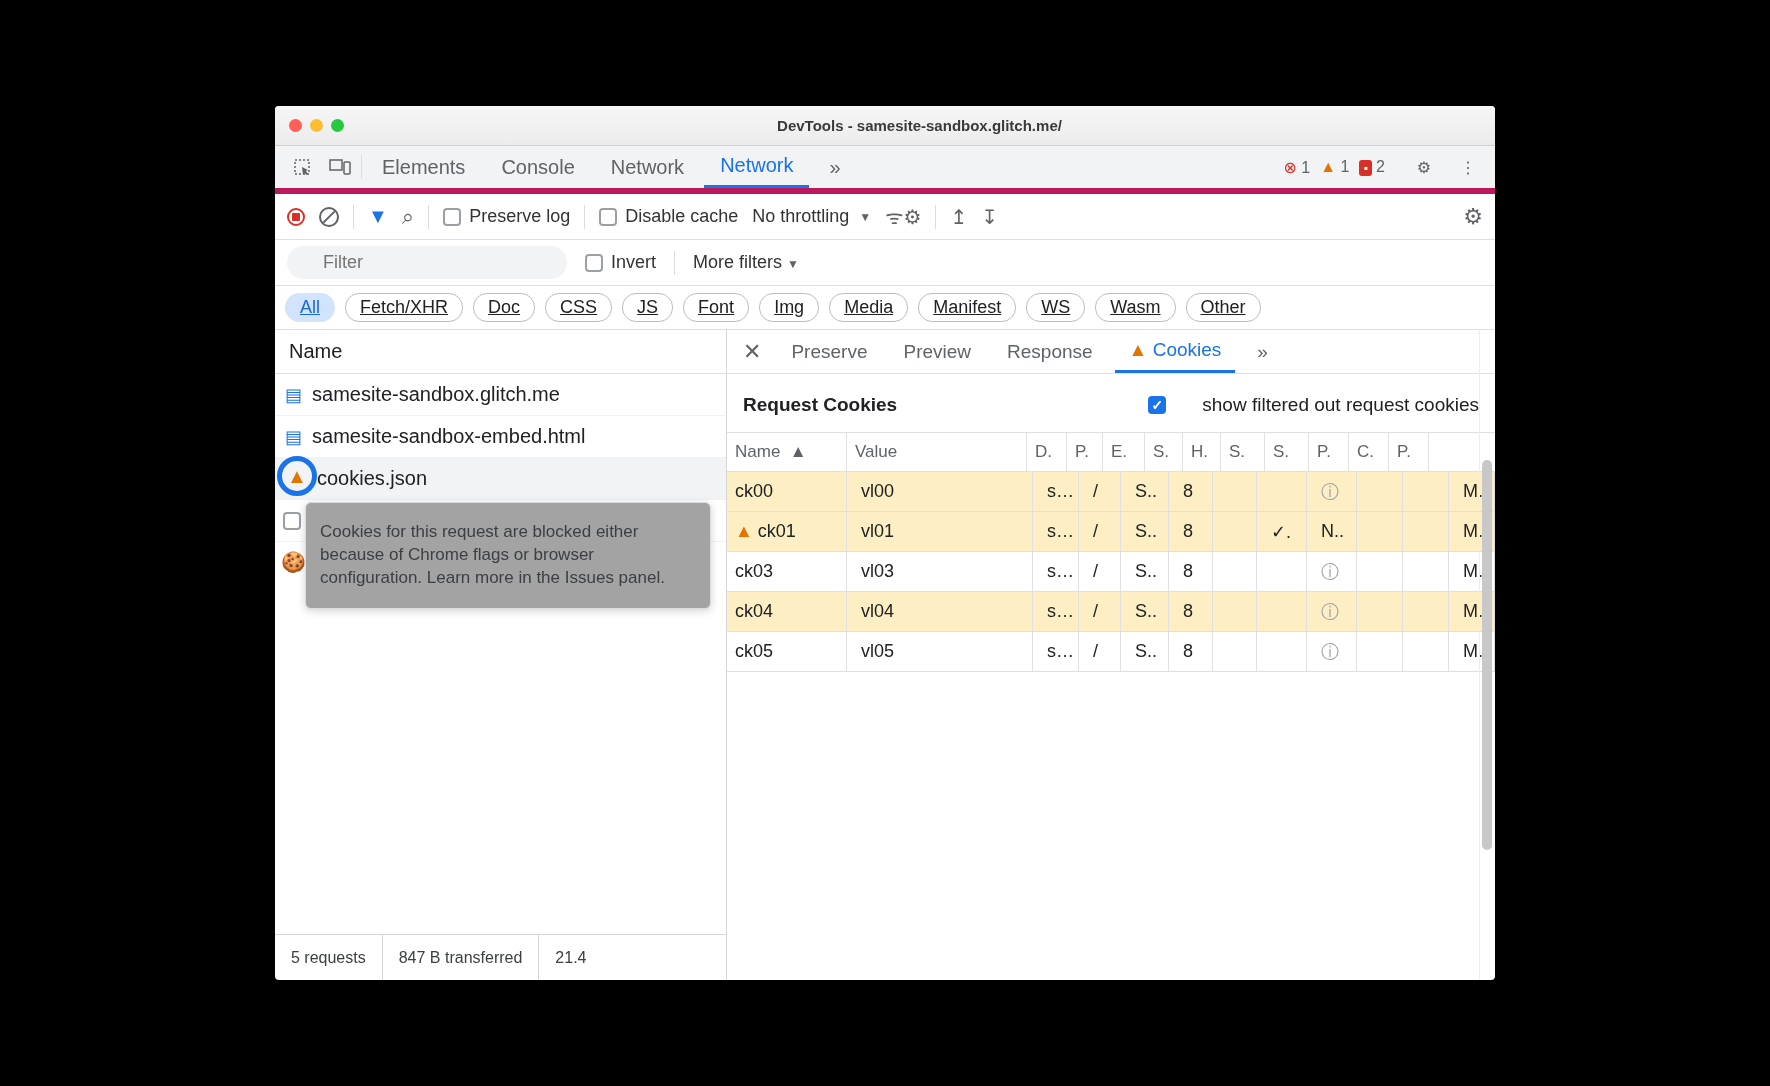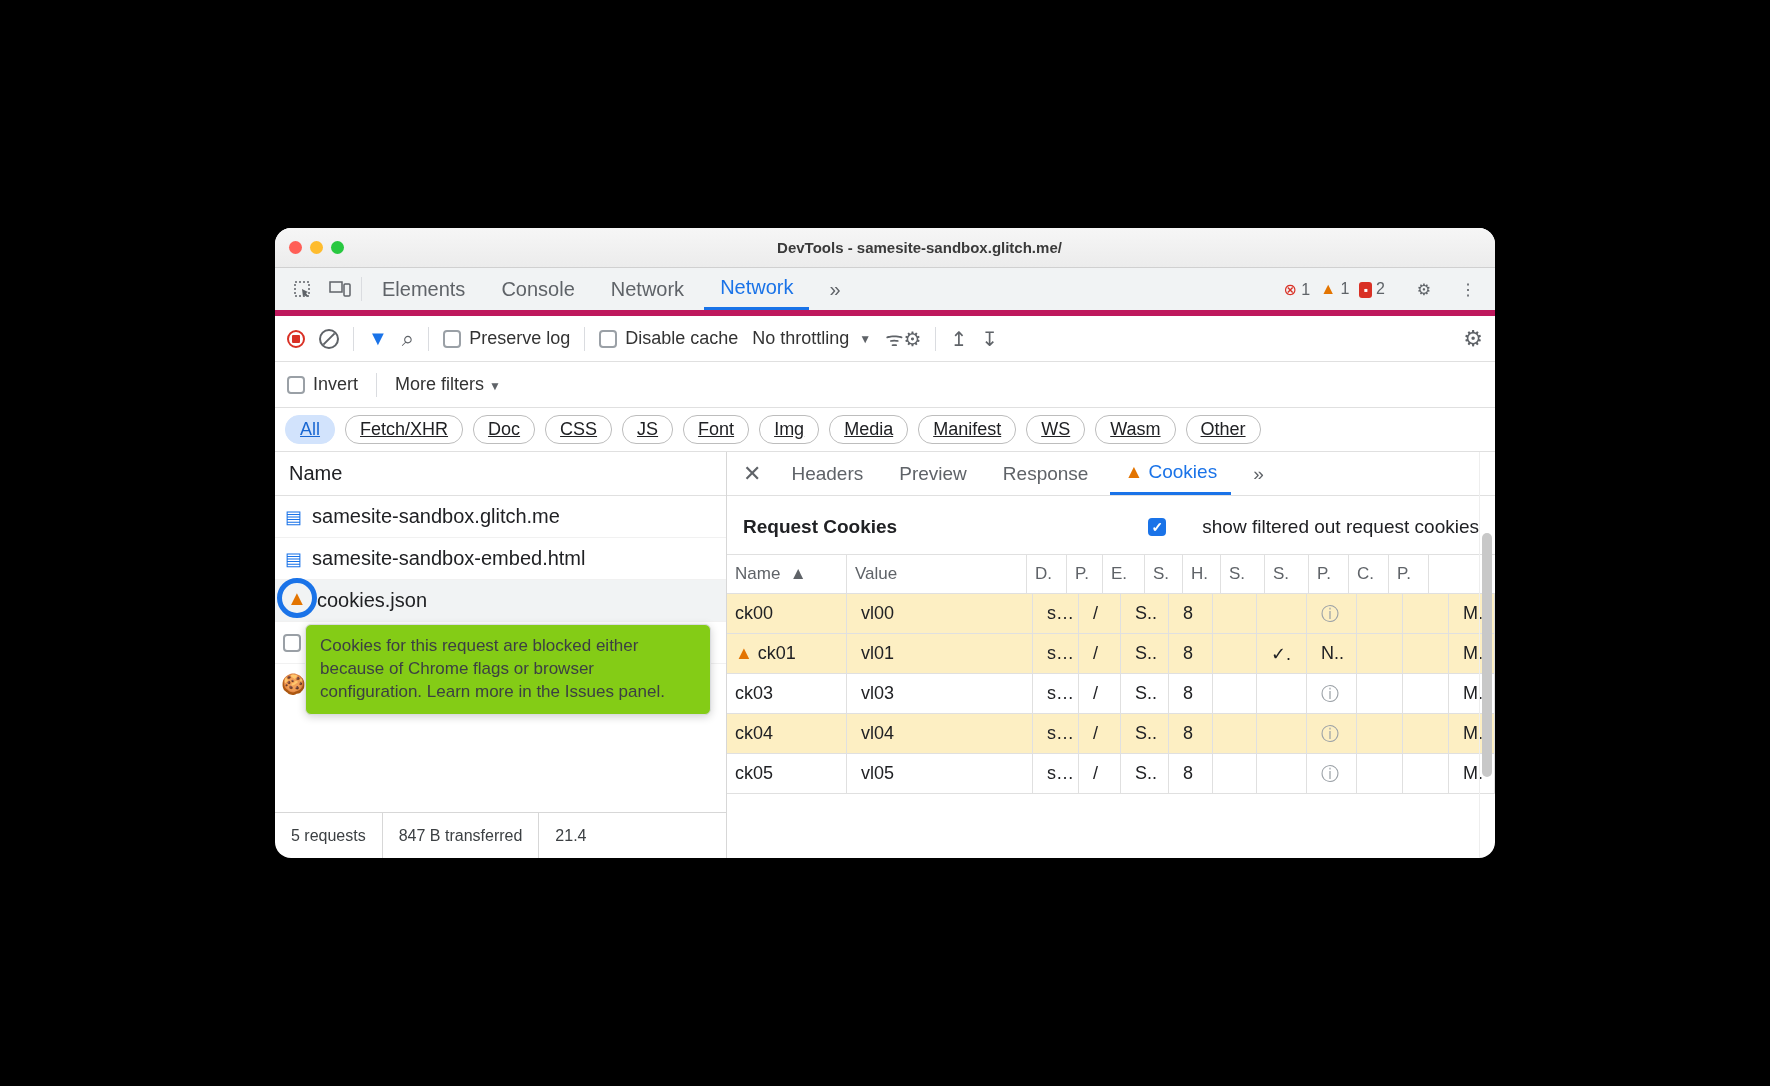--- a/index.html
+++ b/index.html
@@ -8,23 +8,23 @@
     background: #000;
     width: 1770px;
     height: 1086px;
     font-family: -apple-system, "Helvetica Neue", Arial, sans-serif;
     display: flex;
     align-items: center;
     justify-content: center;
   }
   .window {
     width: 1220px;
-    height: 630px;
+    height: 874px;
     background: #fff;
-    border-radius: 16px;
+    border-radius: 4px;
     overflow: hidden;
     box-shadow: 0 20px 60px rgba(0,0,0,0.5);
     display: flex;
     flex-direction: column;
   }
   .titlebar {
     height: 40px;
     background: linear-gradient(#f6f6f6,#ececec);
     border-bottom: 1px solid #d0d0d0;
     display: flex;
@@ -112,23 +112,23 @@
     font-size:20px;color:#202124;
   }
   .rows{flex:1;font-size:20px;color:#202124;position:relative;}
   .row{height:42px;display:flex;align-items:center;padding:0 10px;gap:10px;border-bottom:1px solid #f1f1f1;cursor:pointer;}
   .row.sel{background:#f1f3f4;}
   .doc-ico{color:#1a73e8;font-size:18px;}
   .warn-ico{color:#e37400;}
   .highlight-circle{border:5px solid #1a73e8;border-radius:50%;width:40px;height:40px;display:flex;align-items:center;justify-content:center;position:absolute;left:2px;top:82px;z-index:2;}
   .tooltip{
     position:absolute;left:30px;top:128px;right:15px;
-    background:#84cc16;border:1px solid #dadce0;border-radius:6px;
+    background:#a3a3a3;border:1px solid #dadce0;border-radius:6px;
     box-shadow:0 2px 8px rgba(0,0,0,0.18);
-    padding:10px 14px;font-size:17px;color:#3c4043;line-height:1.35;
+    padding:18px 14px;font-size:17px;color:#3c4043;line-height:1.35;
     z-index:5;
   }
   .cookie-emoji{position:absolute;left:6px;top:176px;z-index:4;font-size:20px;}
   .status{
     height:46px;border-top:1px solid #d7d7d7;
     display:flex;align-items:center;font-size:16px;color:#3c4043;
   }
   .status span{padding:0 16px;border-right:1px solid #d7d7d7;height:100%;display:flex;align-items:center;}
   .right{flex:1;display:flex;flex-direction:column;position:relative;}
   .dtabs{
@@ -208,20 +208,24 @@
         <span class="dd">▼</span>
       </div>
     <span style="font-size:20px;color:#5f6368;">ᯤ⚙</span>
     <div class="sep"></div>
     <span style="font-size:20px;color:#5f6368;">↥</span>
     <span style="font-size:20px;color:#5f6368;">↧</span>
     <span style="margin-left:auto;font-size:22px;color:#5f6368;">⚙</span>
   </div>
 
   <div class="filterbar">
+    <div class="filter-wrap">
+      <span class="fico">▽</span>
+      <input class="filter-input" placeholder="Filter" style="">
+    </div>
     <label><span class="chk"></span><span>Invert</span></label>
     <div class="sep"></div>
     <div><span>More filters</span> <span class="dd">▼</span></div>
   </div>
 
   <div class="chipbar">
     <div class="chip active">All</div>
     <div class="chip">Fetch/XHR</div>
     <div class="chip">Doc</div>
     <div class="chip">CSS</div>
@@ -264,21 +268,21 @@
       <div class="status">
         <span>5 requests</span>
         <span>847 B transferred</span>
         <span style="border-right:none">21.4</span>
       </div>
     </div>
 
     <div class="right">
       <div class="dtabs">
         <span class="close">✕</span>
-        <div class="dtab">Headers</div>
+        <div class="dtab">Preserve</div>
         <div class="dtab">Preview</div>
         <div class="dtab">Response</div>
         <div class="dtab active"><span class="warn-tri">▲</span>&nbsp;<span>Cookies</span></div>
         <div class="dtab">»</div>
       </div>
 
       <div class="section-title">
         <span>Request Cookies</span>
         <label class="show-filtered">
           <span class="chk on"></span>

